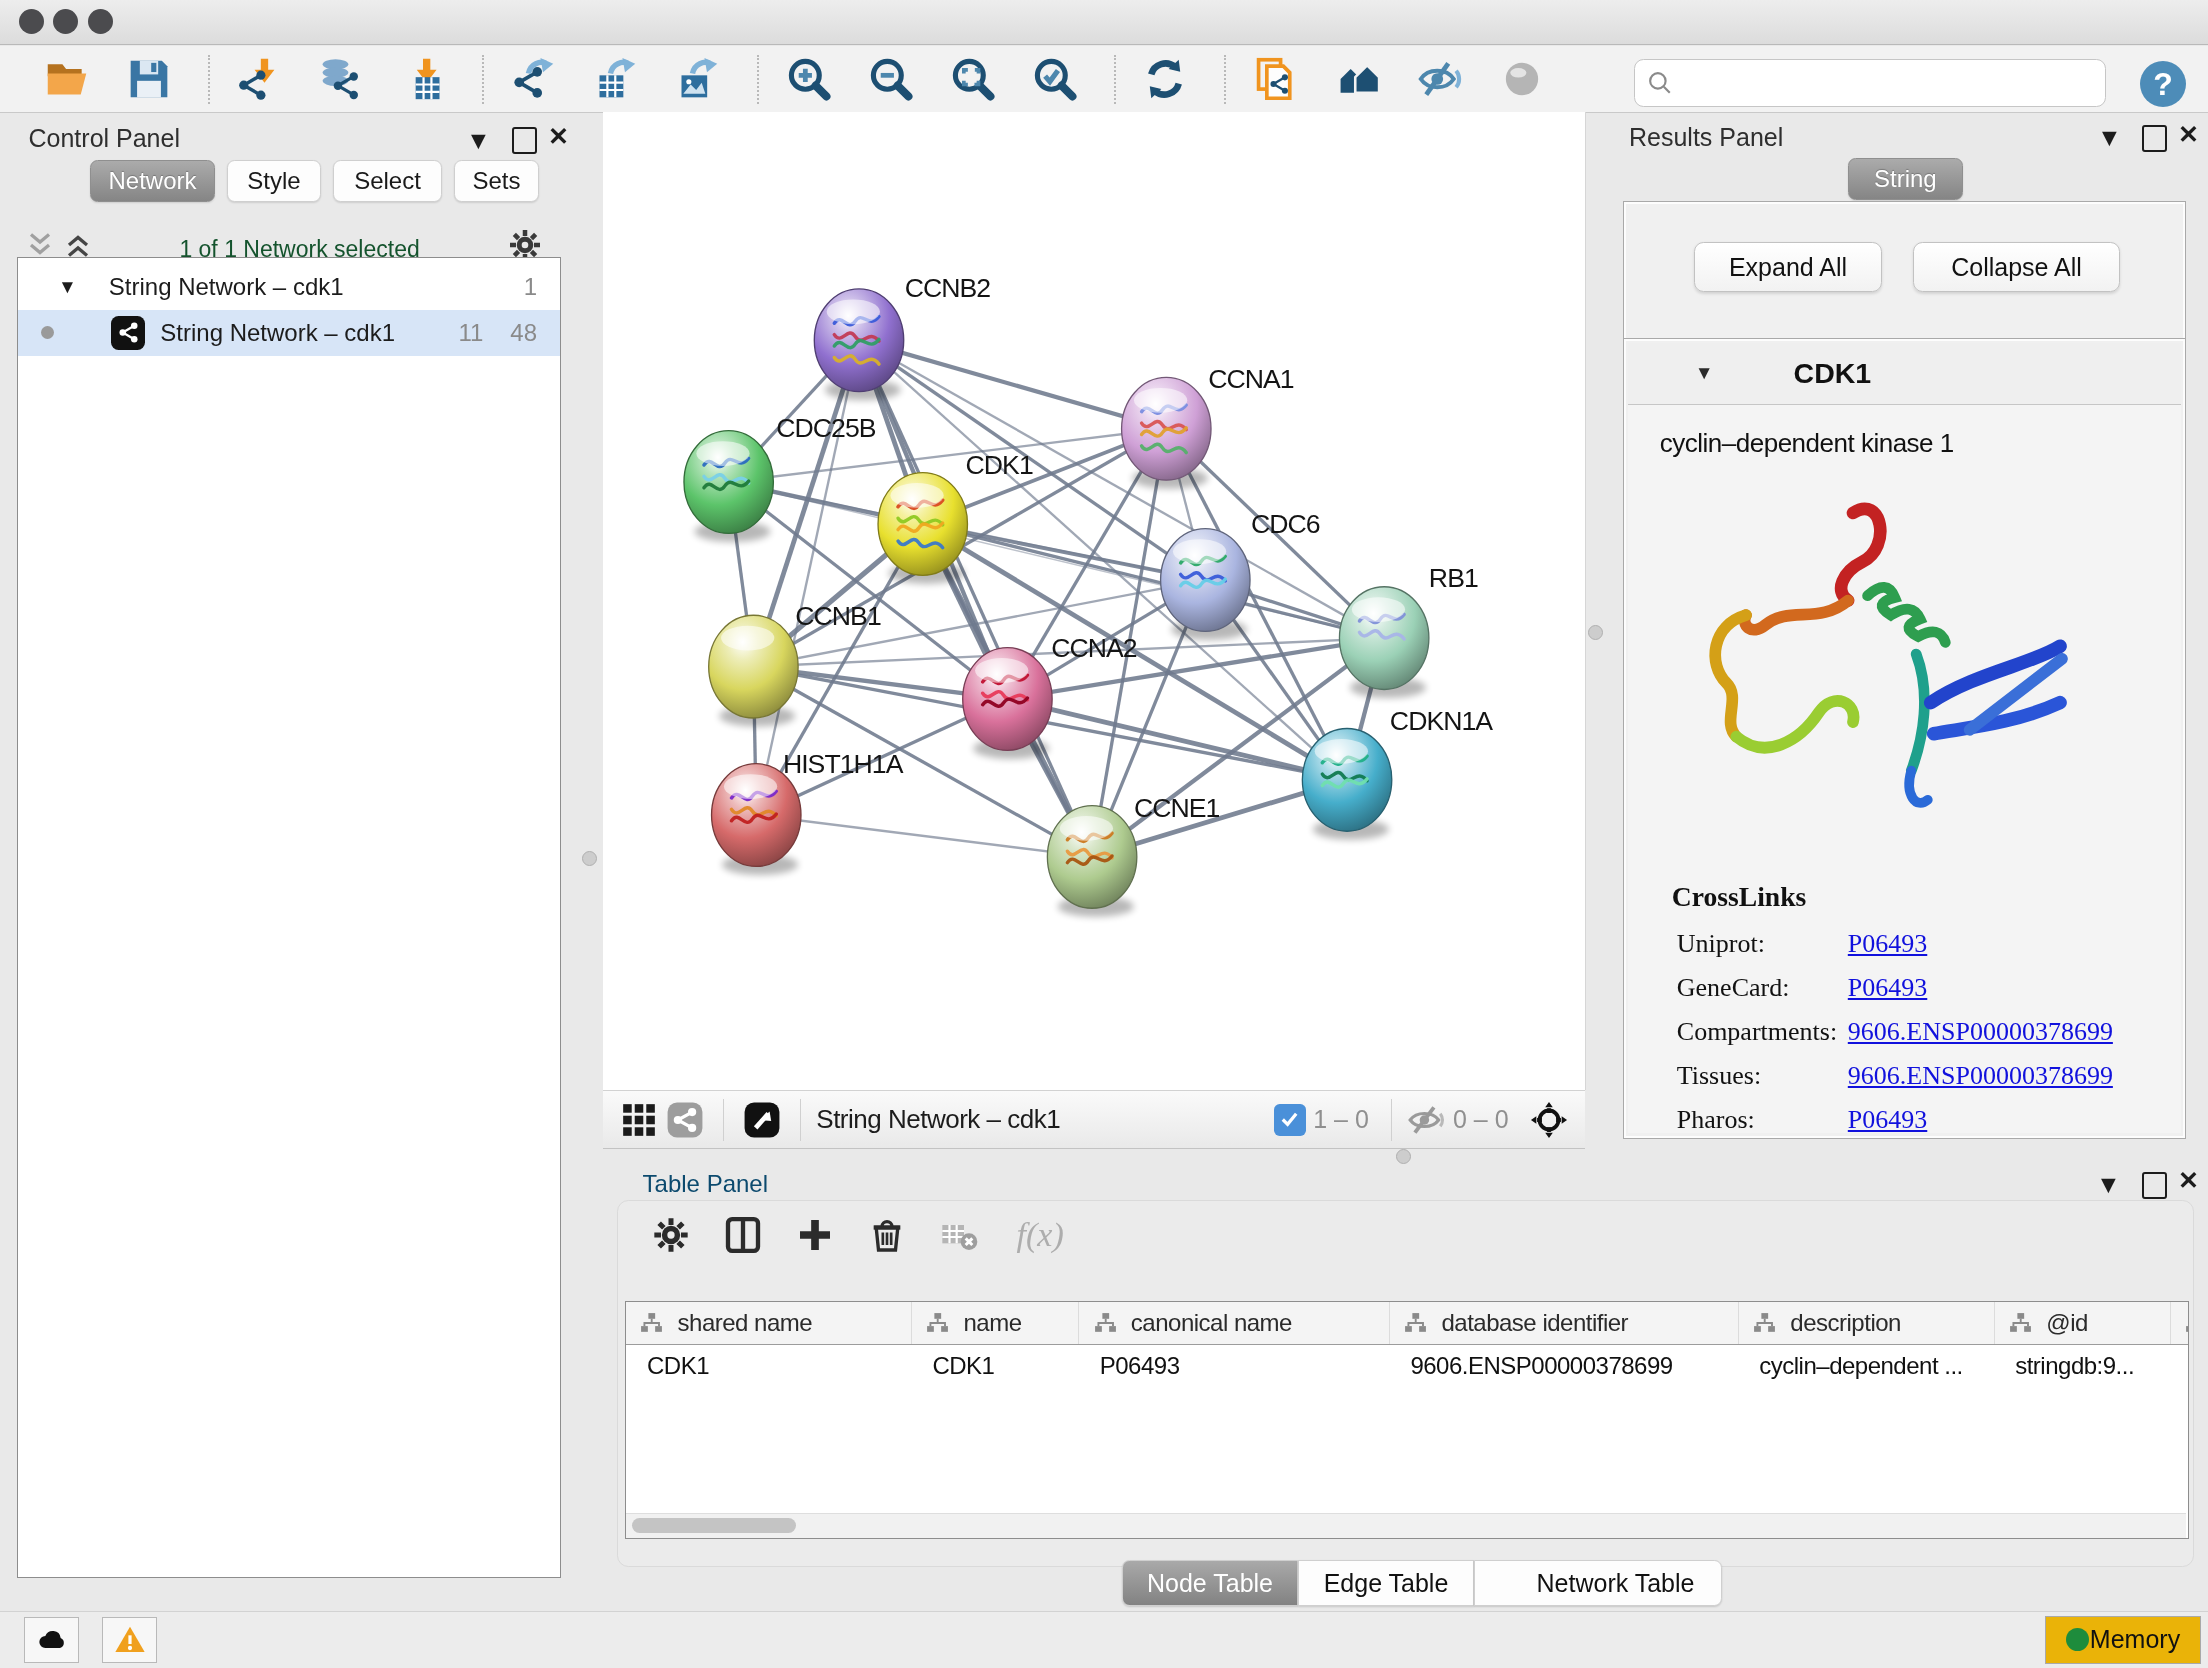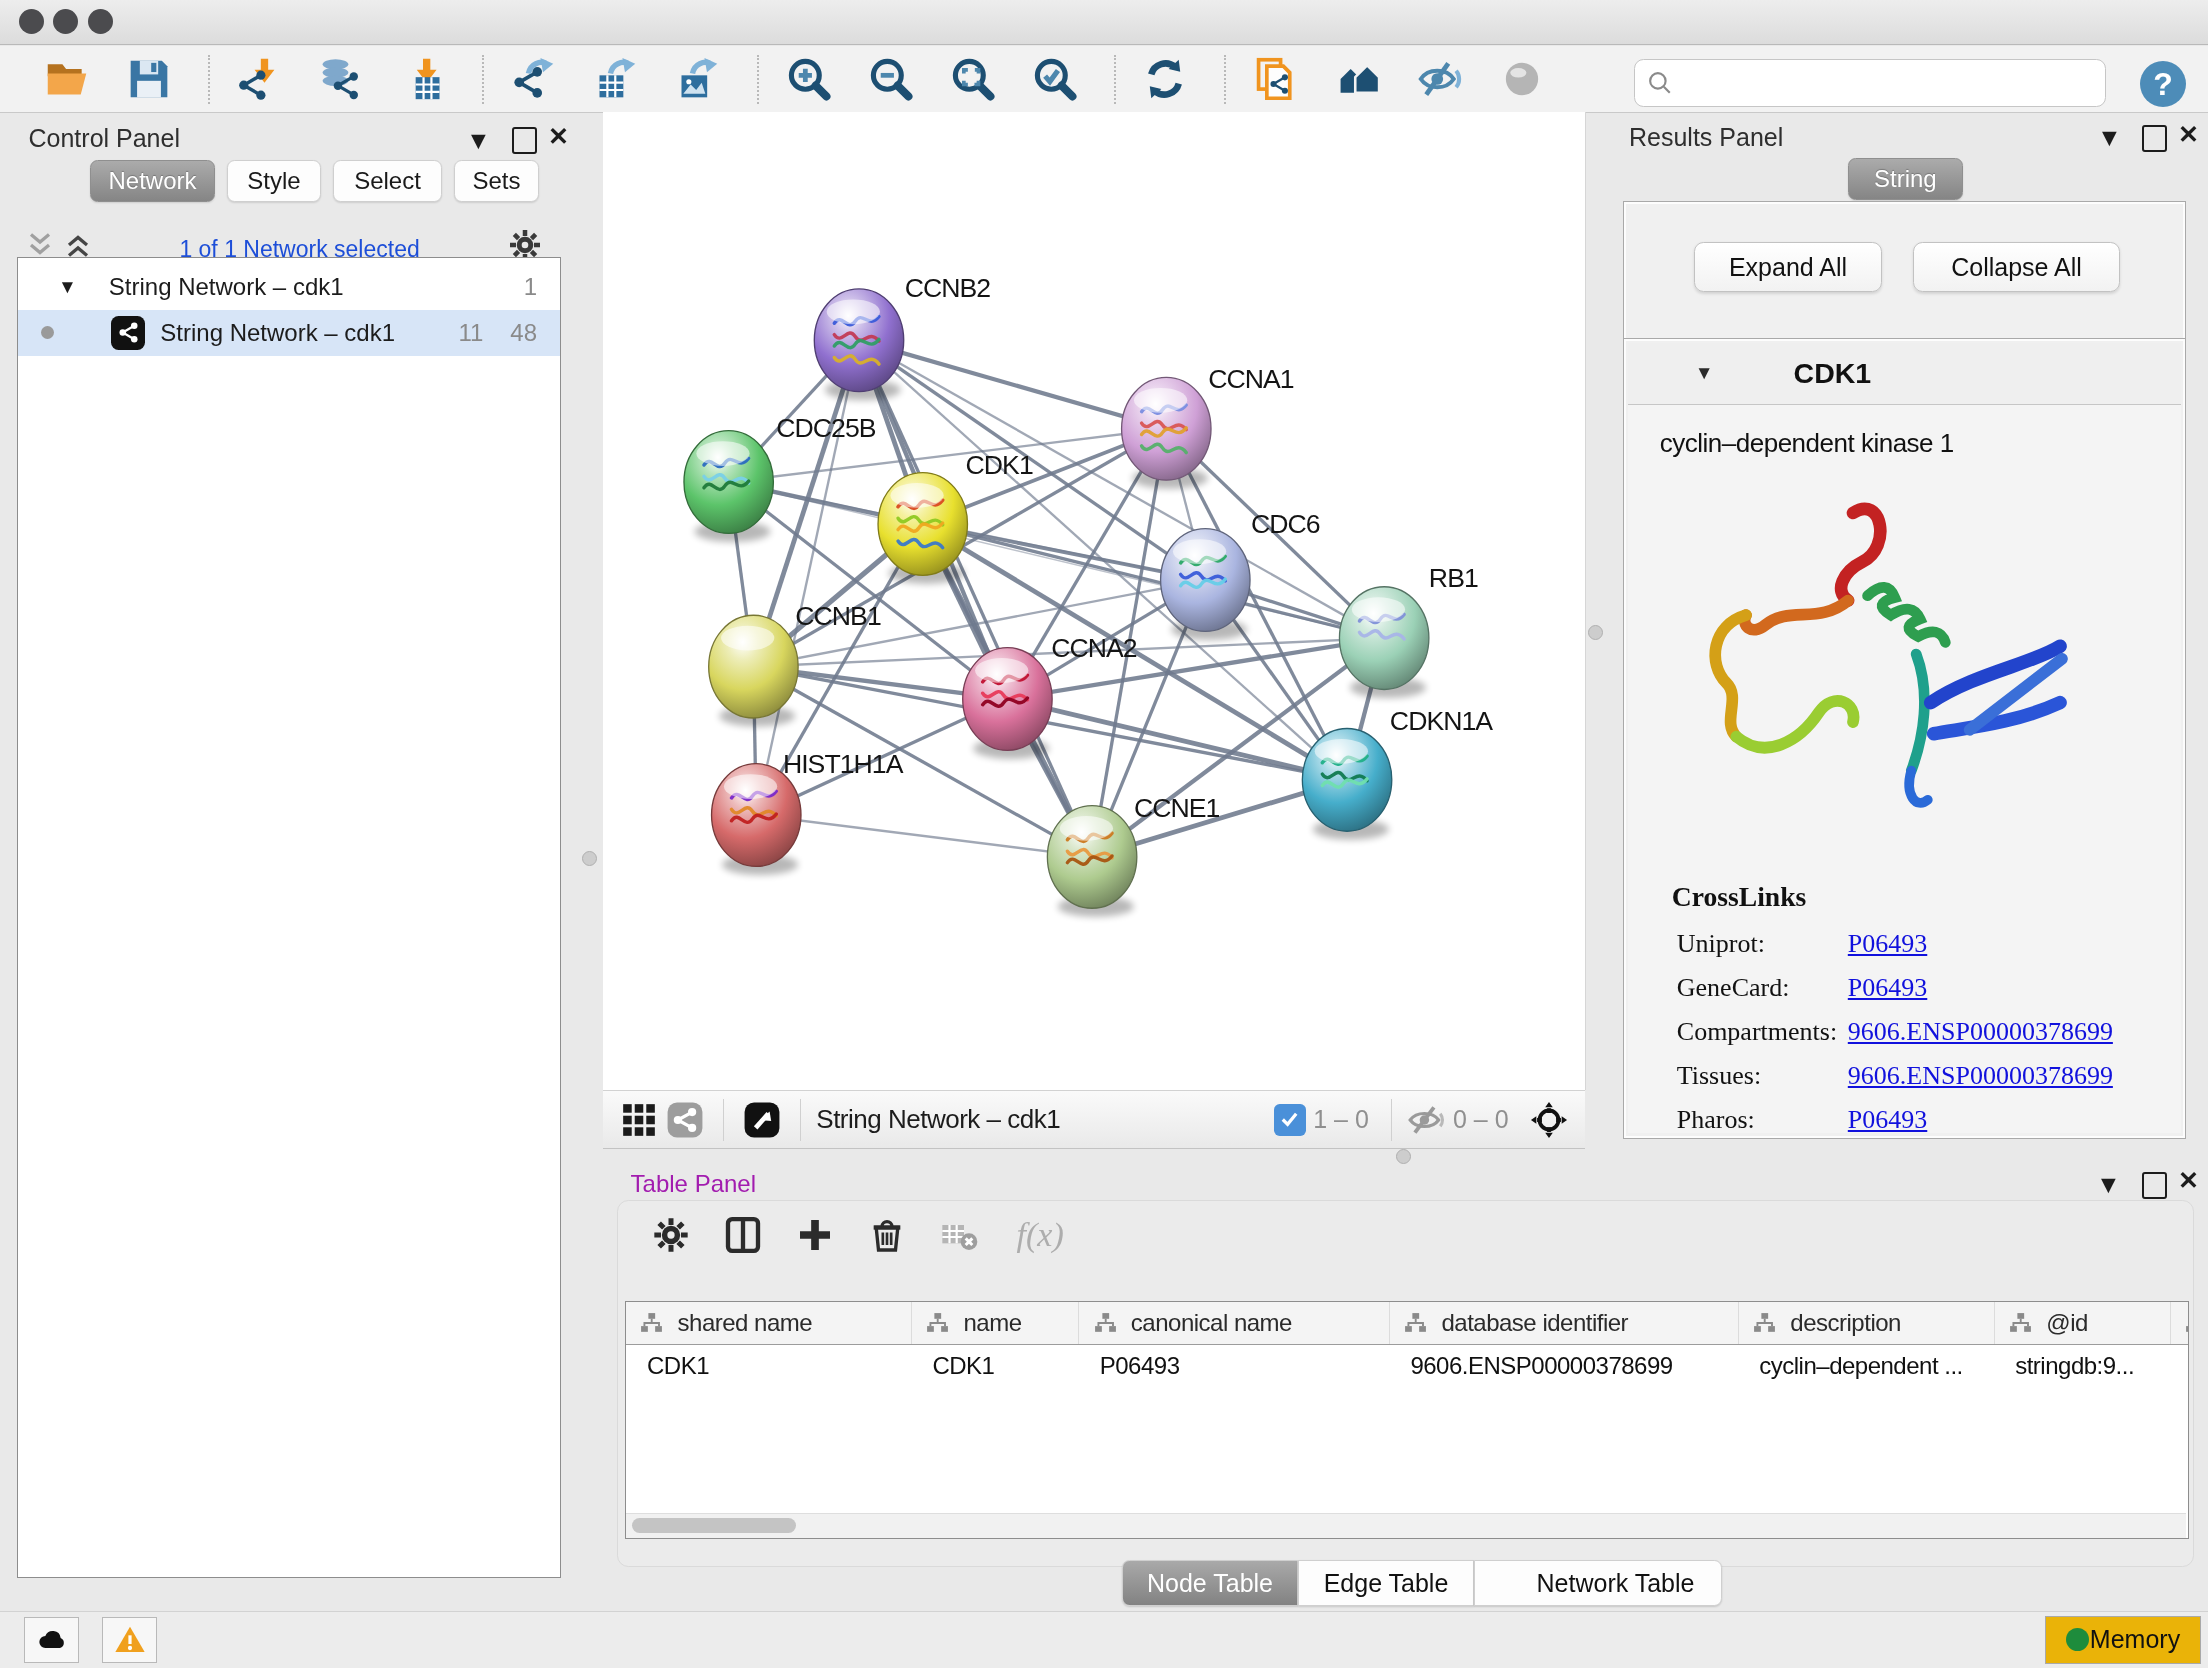--- a/index.html
+++ b/index.html
@@ -32,21 +32,21 @@
   .cp-title{left:28.5px;top:124px;font-size:25px;color:#2e2e2e;}
   .win-ctl{font-size:25px;color:#1c1c1c;}
   .maxbox{width:21px;height:23px;border:2.9px solid #1c1c1c;border-radius:2.9px;}
   .tabs-row{display:flex;gap:12px;}
   .tab{height:40px;display:flex;align-items:center;justify-content:center;
     background:#fdfdfd;border:1px solid #cfcfcf;border-radius:7.6px;font-size:24px;color:#1a1a1a;
     box-shadow:0 1px 1.9px rgba(0,0,0,.12);}
   .tab.selected{background:linear-gradient(#ababab,#858585);color:#fff;border-color:#8f8f8f;
     text-shadow:0 -1px 1px rgba(0,0,0,.25);}
   .cp-status{left:0;top:224px;width:571px;height:42px;display:flex;align-items:center;}
-  .cp-status .lbl{flex:1;text-align:center;font-size:23px;color:#1d4ed8;margin-top:8px;}
+  .cp-status .lbl{flex:1;text-align:center;font-size:23px;color:#14532d;margin-top:8px;}
   .treebox{left:17px;top:257px;width:542px;height:1319px;background:#fff;border:1.9px solid #8d8d8d;}
   .tree-row{height:46px;display:flex;align-items:center;font-size:24px;color:#1c1c1c;position:relative;}
   .tree-row.sel{background:#d7e5f7;}
   .tree-count{color:#8a8a8a;}
   .share-badge{width:34px;height:34px;border-radius:7.6px;background:#111;display:flex;align-items:center;justify-content:center;}
   .share-badge svg{width:23px;height:23px;}
   
   .canvas{left:603px;top:112px;width:982px;height:978px;background:#fff;border-right:1.9px solid #d6d6d6;}
   .canvas svg{position:absolute;left:0;top:0;}
   .net-label{font-size:28px;fill:#141414;letter-spacing:-1px;}
@@ -70,21 +70,21 @@
     box-shadow:0 1.9px 2.9px rgba(0,0,0,.12);}
   .cdk-head{height:61px;display:flex;align-items:center;border-bottom:1.9px solid #c6c6c6;background:#efefef;}
   .cdk-name{font-size:28.5px;font-weight:bold;color:#111;margin-left:80px;}
   .cdk-body{background:#f4f4f4;height:calc(100% - 63px);position:relative;}
   .desc{font-size:26px;color:#111;letter-spacing:-0.5px;}
   .serif{font-family:"Liberation Serif", serif;}
   .xl-row{display:flex;font-size:26px;height:44px;align-items:center;}
   .xl-label{width:171px;margin-left:49px;color:#111;}
   .xl-link{color:#1111dd;text-decoration:underline;}
   
-  .tp-title{font-size:24px;color:#a21caf;}
+  .tp-title{font-size:24px;color:#0c4a6e;margin-left:12px;}
   .tp-container{background:#ebebeb;border:1.9px solid #dadada;border-radius:11.4px;box-sizing:border-box;}
   .tp-toolbar{display:flex;align-items:center;height:67px;padding-left:25px;}
   .tpbtn{width:55px;height:51px;display:flex;align-items:center;justify-content:center;background:none;border:none;margin-right:17px;}
   .tpbtn svg{width:40px;height:40px;}
   .fx{font-family:"Liberation Serif", serif;font-style:italic;font-size:34px;color:#adadad;}
   .datatable{border-collapse:collapse;table-layout:fixed;background:#fff;font-size:24px;letter-spacing:-0.5px;}
   .datatable th{background:#f4f4f4;border-bottom:1.9px solid #9c9c9c;border-right:1.9px solid #dcdcdc;
     font-weight:normal;height:42px;padding:0 5.7px;white-space:nowrap;overflow:hidden;}
   .datatable th .hwrap{display:flex;align-items:center;justify-content:flex-start;gap:13.3px;padding-left:7.6px;}
   .datatable th svg{width:25px;height:25px;flex:none;}

